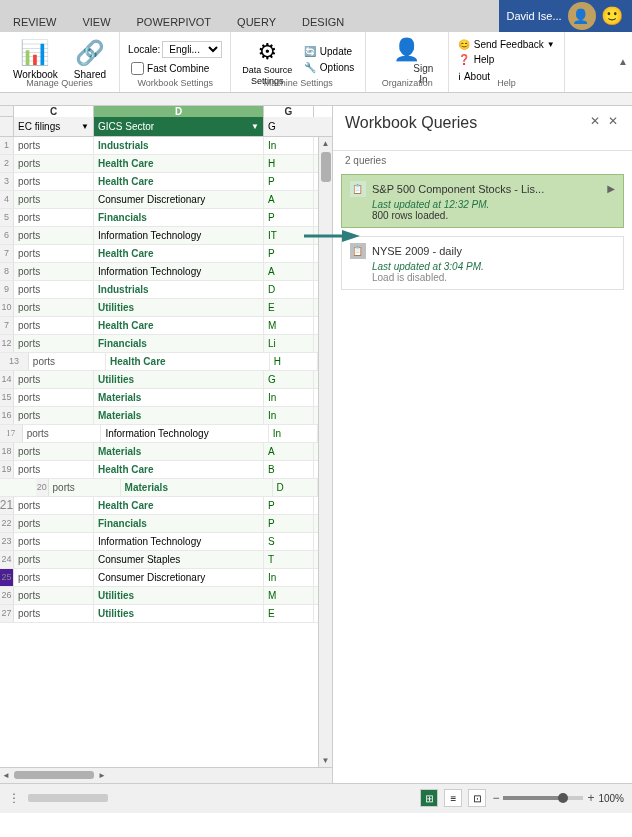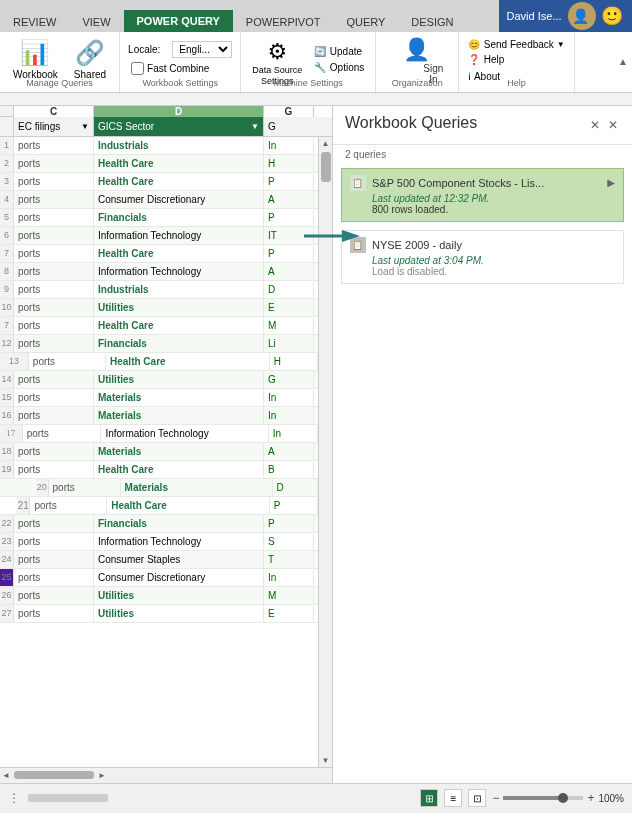--- a/index.html
+++ b/index.html
@@ -81,21 +81,21 @@
     .ribbon-col {
       display: flex;
       flex-direction: column;
       gap: 1px;
       margin-top: 2px;
     }
 
     .locale-row {
       display: flex;
       align-items: center;
-      gap: 12px;
+      gap: 2px;
       font-size: 10px;
       padding: 1px 2px;
     }
     .locale-select {
       border: 1px solid #ccc;
       font-size: 10px;
       padding: 1px 2px;
       background: #fff;
       width: 60px;
     }
@@ -210,23 +210,23 @@
     
     .wq-panel {
       width: 300px;
       border-left: 1px solid #ccc;
       background: #fff;
       display: flex;
       flex-direction: column;
     }
     .wq-header {
       display: flex;
-      align-items: flex-end;
+      align-items: flex-start;
       justify-content: space-between;
-      padding: 8px 12px 12px 12px;
+      padding: 8px 12px 18px 12px;
       background: #fff;
       border-bottom: 1px solid #e0e0e0;
     }
     .wq-title {
       font-size: 16px;
       font-weight: 300;
       color: #333;
     }
     .wq-close-btns {
       display: flex;
@@ -407,21 +407,20 @@
       background: #fff;
     }
   </style>
 </head>
 <body>
 
 <div class="top-bar">
   <div style="display:flex; background:#d4d4d4; align-items:flex-end; flex:1;">
     <div class="ribbon-tab">REVIEW</div>
     <div class="ribbon-tab">VIEW</div>
-    <div class="ribbon-tab power-query active">POWER QUERY</div>
     <div class="ribbon-tab">POWERPIVOT</div>
     <div class="ribbon-tab">QUERY</div>
     <div class="ribbon-tab">DESIGN</div>
   </div>
   <div class="top-bar-right">
     <span style="color:#fff; font-size:11px;">David Ise...</span>
     <div style="width:28px;height:28px;border-radius:50%;background:#c0a060;overflow:hidden;display:flex;align-items:center;justify-content:center;font-size:14px;">👤</div>
     <span class="smiley">🙂</span>
   </div>
 </div>
@@ -660,21 +659,21 @@
             <div class="ss-cell col-d health-care">Health Care</div>
             <div class="ss-cell col-g green-text">B</div>
           </div>
           <div class="ss-row" style="background: rgb(245, 250, 245); padding-left: 36px;">
             <div style="width: 14px; border-right: 1px solid rgb(224, 224, 224); background: rgb(242, 242, 242); font-size: 9px; color: rgb(136, 136, 136); display: flex; align-items: center; justify-content: center;">20</div>
             <div class="ss-cell col-c">ports</div>
             <div class="ss-cell col-d materials">Materials</div>
             <div class="ss-cell col-g green-text">D</div>
           </div>
           <div class="ss-row" style="background: rgb(255, 255, 255);">
-            <div style="width: 14px; border-right: 1px solid rgb(224, 224, 224); background: rgb(242, 242, 242); font-size: 10px; color: rgb(136, 136, 136); display: flex; align-items: center; justify-content: center; margin-left: 17px;">21</div>
+            <div style="width: 14px; border-right: 1px solid rgb(224, 224, 224); background: rgb(242, 242, 242); font-size: 12px; color: rgb(136, 136, 136); display: flex; align-items: center; justify-content: center;">21</div>
             <div class="ss-cell col-c">ports</div>
             <div class="ss-cell col-d health-care">Health Care</div>
             <div class="ss-cell col-g green-text">P</div>
           </div>
           <div class="ss-row" style="background: rgb(245, 250, 245);">
             <div style="width: 14px; border-right: 1px solid rgb(224, 224, 224); background: rgb(242, 242, 242); font-size: 9px; color: rgb(136, 136, 136); display: flex; align-items: center; justify-content: center;">22</div>
             <div class="ss-cell col-c">ports</div>
             <div class="ss-cell col-d financials">Financials</div>
             <div class="ss-cell col-g green-text">P</div>
           </div>

